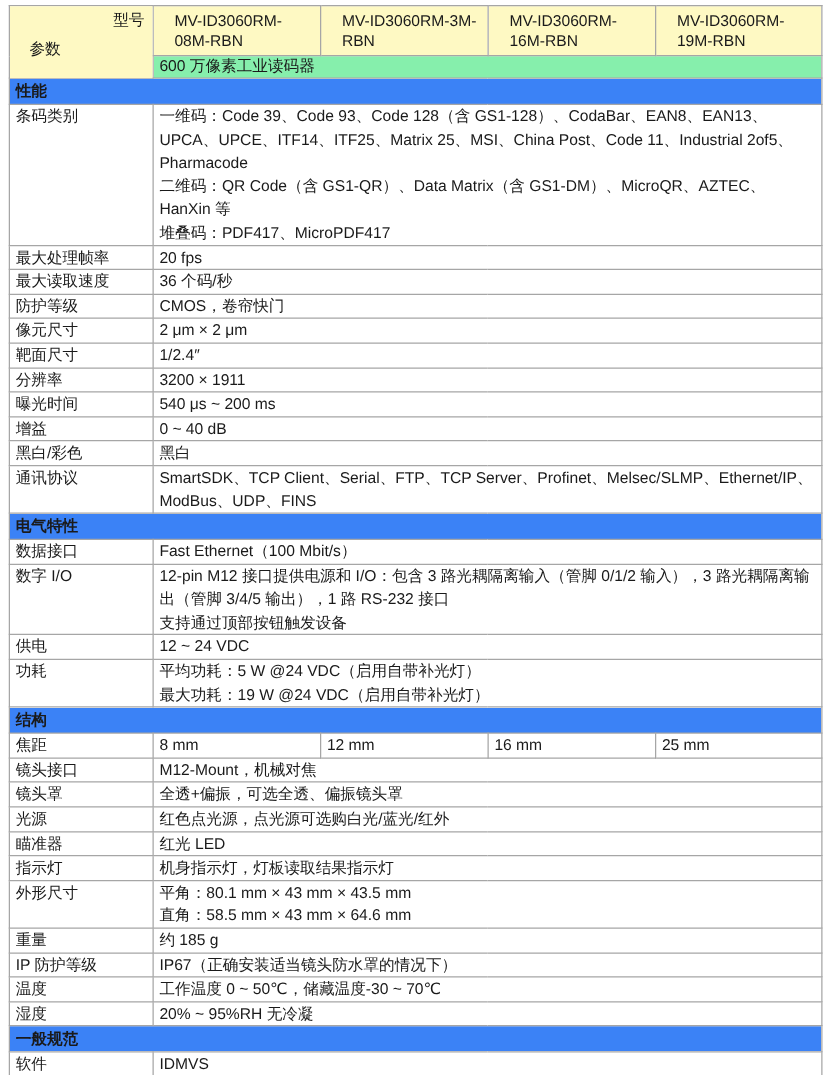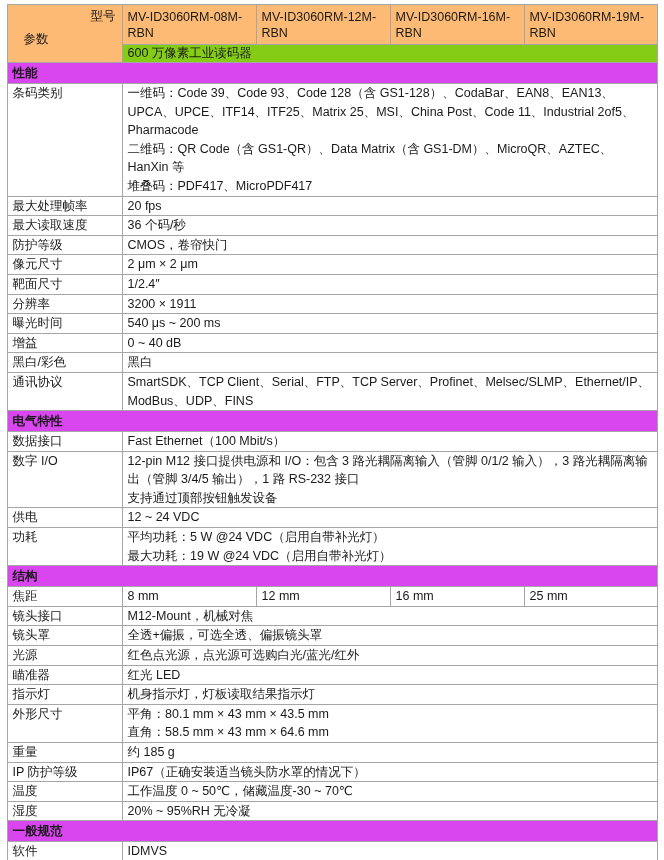--- a/index.html
+++ b/index.html
@@ -33,44 +33,44 @@
   td {
     border: 1px solid #a6a6a6;
     padding: 0 5px;
     line-height: 18.6px;
     vertical-align: top;
     text-align: left;
     overflow: hidden;
   }
   
   tr.model-row td {
-    background: #fdba74;
+    background: #fef9c3;
     line-height: 16px;
-    padding: 4px 5px 3px 5px;
+    padding: 4px 5px 3px 17px;
     word-wrap: break-word;
   }
   td.corner {
     position: relative;
     background-color: #e5e5e5;
     background-image: linear-gradient(to bottom right,
       transparent 49.5%, #a6a6a6 49.5%, #a6a6a6 50.6%, transparent 50.6%);
     padding: 0;
   }
   .corner-tr { position: absolute; top: 3px; right: 6px; }
   .corner-bl { position: absolute; top: 26px; left: 16px; }
   tr.subtitle-row td {
-    background: #84cc16;
+    background: #86efac;
     line-height: 15px;
     padding: 1px 5px 1px 5px;
   }
   
   tr.sec td {
     font-weight: bold;
     line-height: 20px;
-    background: #d946ef;
+    background: #3b82f6;
   }
   
   td.lbl { white-space: nowrap; margin-top: 32px; }
   td.val { white-space: pre-line; word-wrap: break-word; }
 </style>
 </head>
 <body>
 
 <div class="page">
   <table class="spec-table">
@@ -82,21 +82,21 @@
         <col class="c4">
     </colgroup>
 
     <tbody>
         <tr class="model-row">
       <td class="corner" rowspan="2">
         <span class="corner-tr">型号</span>
         <span class="corner-bl">参数</span>
       </td>
       <td>MV-ID3060RM-08M-RBN</td>
-      <td>MV-ID3060RM-12M-RBN</td>
+      <td>MV-ID3060RM-3M-RBN</td>
       <td>MV-ID3060RM-16M-RBN</td>
       <td>MV-ID3060RM-19M-RBN</td>
     </tr>
     <tr class="subtitle-row">
       <td colspan="4">600 万像素工业读码器</td>
     </tr>
 
     <tr class="sec">
       <td colspan="5">性能</td>
     </tr>

